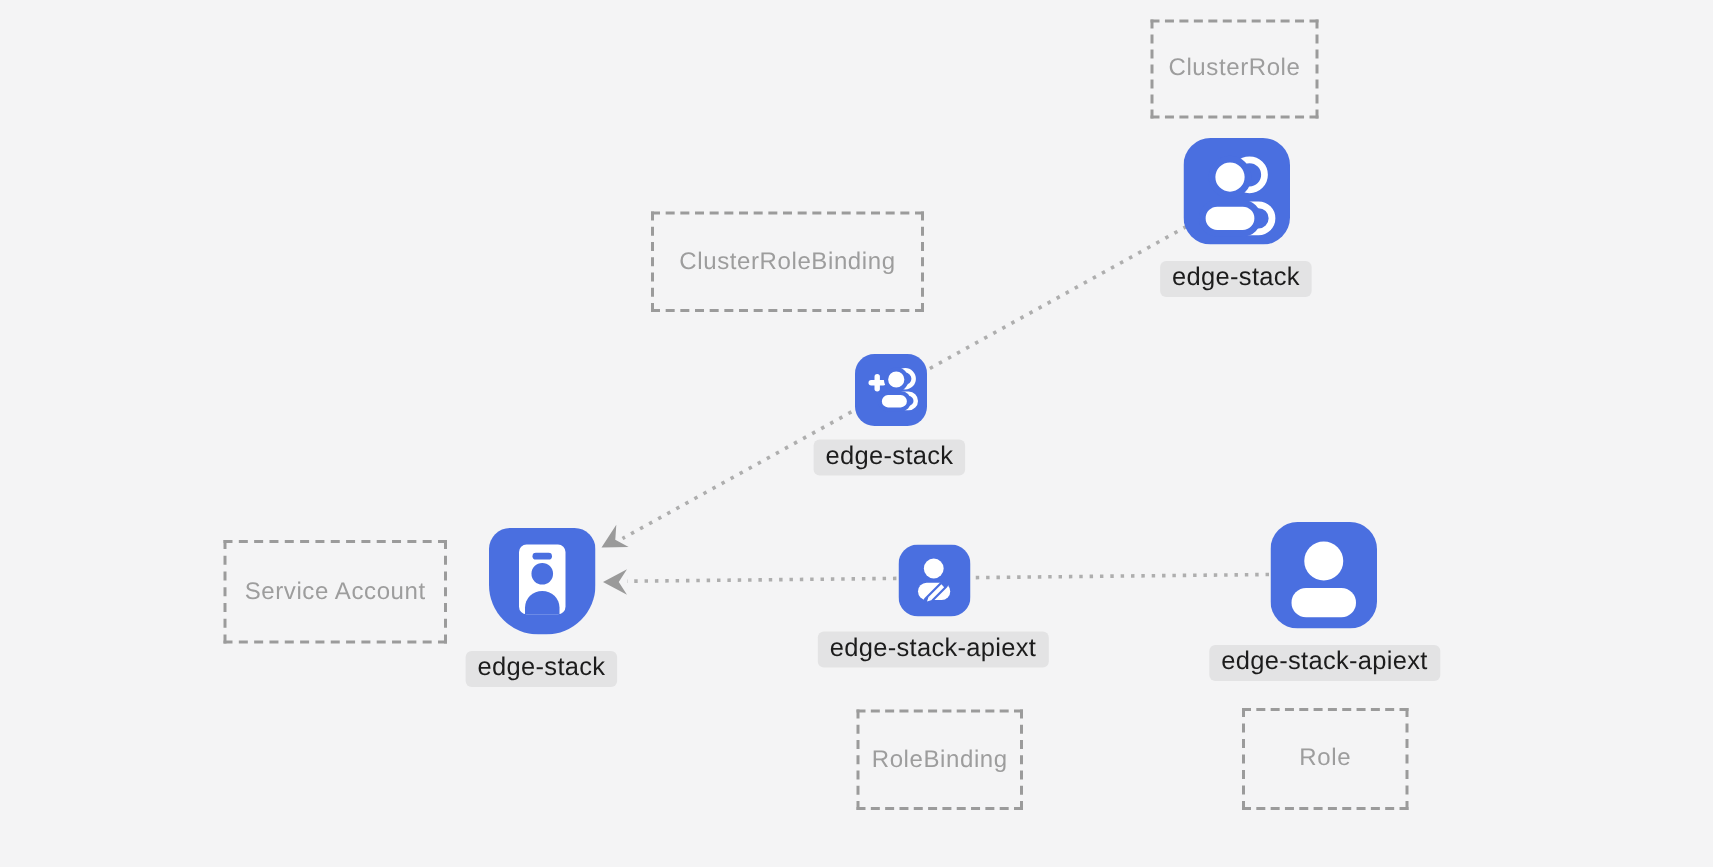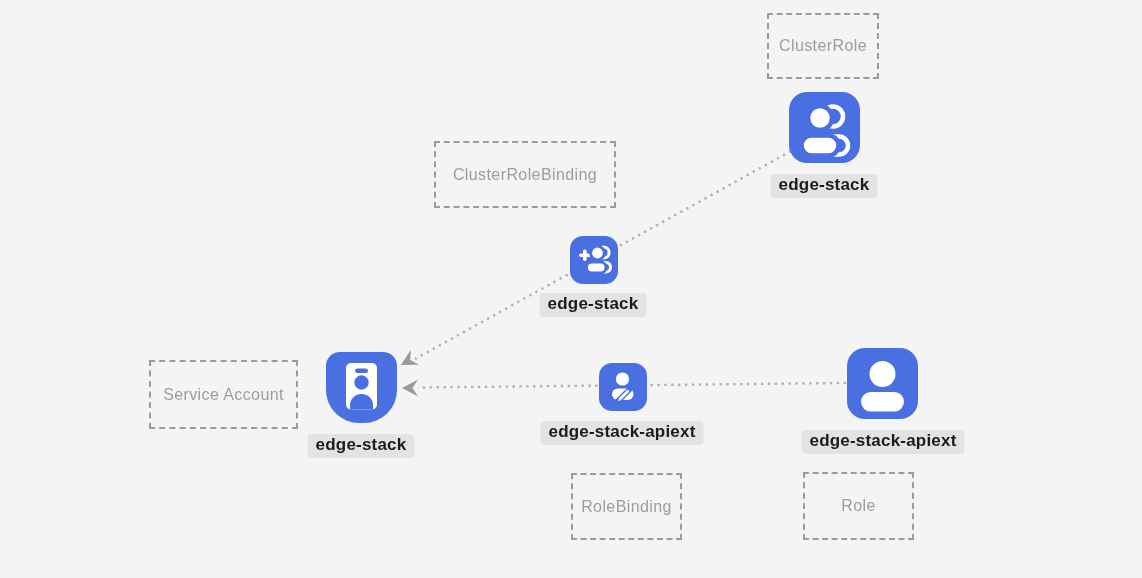--- a/index.html
+++ b/index.html
@@ -66,21 +66,20 @@
     position:absolute;
     z-index:4;
     transform:translateX(-50%);
     background:var(--chip-bg);
     color:var(--chip-text);
     font-size:17px;
     letter-spacing:0.2px;
     padding:1px 8px 3px 8px;
     border-radius:4px;
     white-space:nowrap;
-    font-weight:bold;
   }
 </style>
 </head>
 <body>
 
 <div class="stage">
 
   <svg class="edges" width="1142" height="578" viewBox="0 0 1142 578">
     <line class="edge" x1="791" y1="151" x2="415" y2="359"></line>
     <line class="edge" x1="846" y1="383" x2="418" y2="387.5"></line>
@@ -93,21 +92,21 @@
   </div>
   <div class="tbox" style="left:434px;top:141px;width:182px;height:67px">
     <span>ClusterRoleBinding</span>
   </div>
   <div class="tbox" style="left:571px;top:473px;width:111px;height:67px">
     <span>RoleBinding</span>
   </div>
   <div class="tbox" style="left:149px;top:360px;width:149px;height:69px">
     <span>Service Account</span>
   </div>
-  <div class="tbox" style="left:803px;top:472px;width:111px;height:68px">
+  <div class="tbox" style="left:828px;top:472px;width:111px;height:68px">
     <span>Role</span>
   </div>
 
   <div class="node-icon" style="left:789px;top:92px">
     <svg class="icon-svg" width="71" height="71" viewBox="0 0 71 71">
       <rect class="bg" x="0" y="0" width="71" height="71" rx="18"></rect>
       <circle class="wring" cx="44" cy="24.5" r="10" stroke-width="4.5"></circle>
       <rect class="wring" x="26" y="44.5" width="33" height="18" rx="9" stroke-width="4.5"></rect>
       <circle class="wfill bstroke" cx="31" cy="26" r="12" stroke-width="4.5"></circle>
       <rect class="wfill bstroke" x="12.5" y="43.5" width="37" height="20" rx="10" stroke-width="4.5"></rect>

